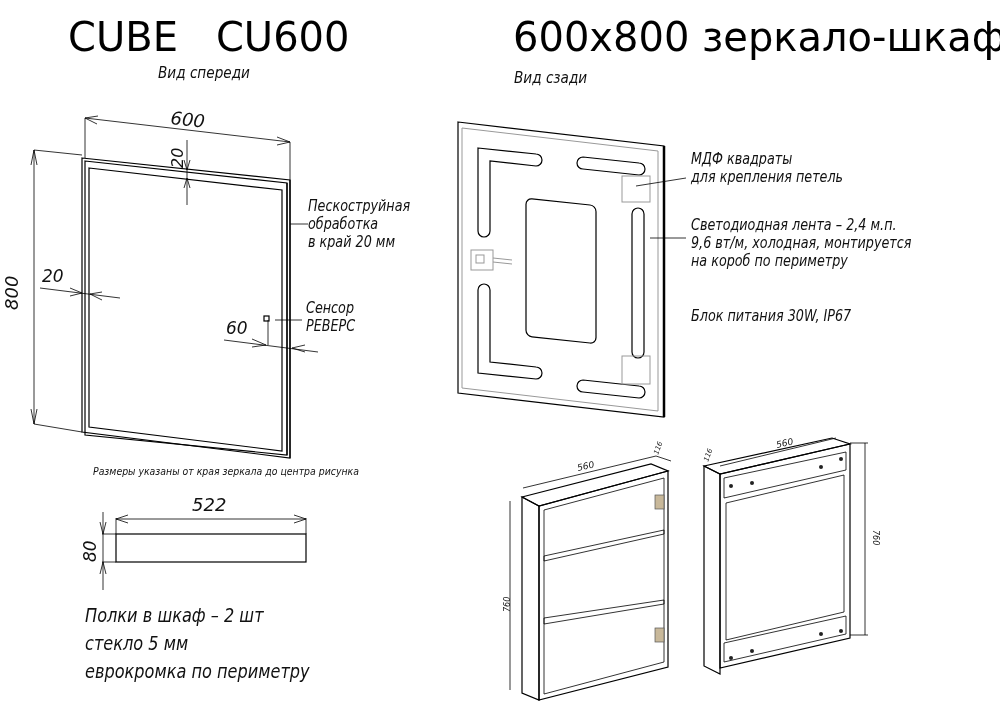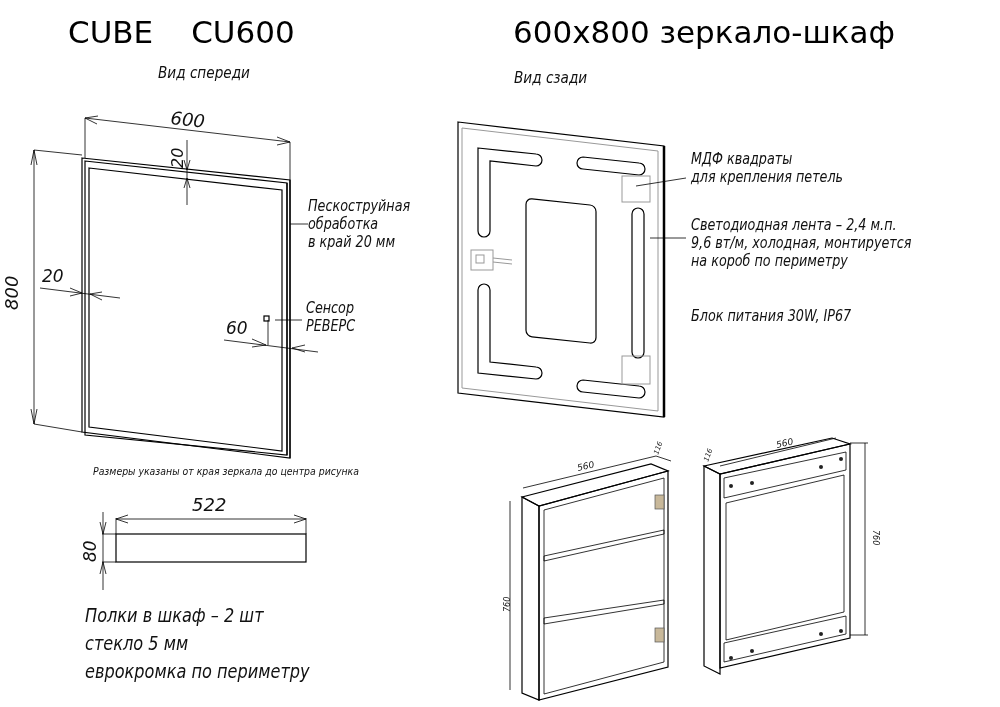--- a/index.html
+++ b/index.html
@@ -1,18 +1,18 @@
 <!DOCTYPE html>
 <html><head>
 <meta charset="utf-8">
 <style>
   html, body { margin:0; padding:0; background:#ffffff; }
   body { width:1000px; height:707px; position:relative; overflow:hidden; font-family:"DejaVu Sans", sans-serif; color:#000; }
   .abs { position:absolute; }
-  .title { font-family:"DejaVu Sans", sans-serif; font-size:31px; letter-spacing:0px; white-space:nowrap; }
+  .title { font-family:"DejaVu Sans", sans-serif; font-size:40px; letter-spacing:0px; white-space:nowrap; }
   .cad { font-family:"DejaVu Sans", sans-serif; font-style:italic; font-weight:200; white-space:nowrap; color:#111; transform:scaleX(0.85); transform-origin:left top; }
   .note { font-size:15px; line-height:18px; }
   svg { position:absolute; left:0; top:0; }
   .ln { stroke:#000; stroke-width:1.2; fill:none; }
   .thin { stroke:#000; stroke-width:0.8; fill:none; }
   .gray { stroke:#999; stroke-width:1; fill:none; }
   .dim-text { font-family:"DejaVu Sans", sans-serif; font-style:italic; fill:#111; }
 </style>
 </head>
 <body>

